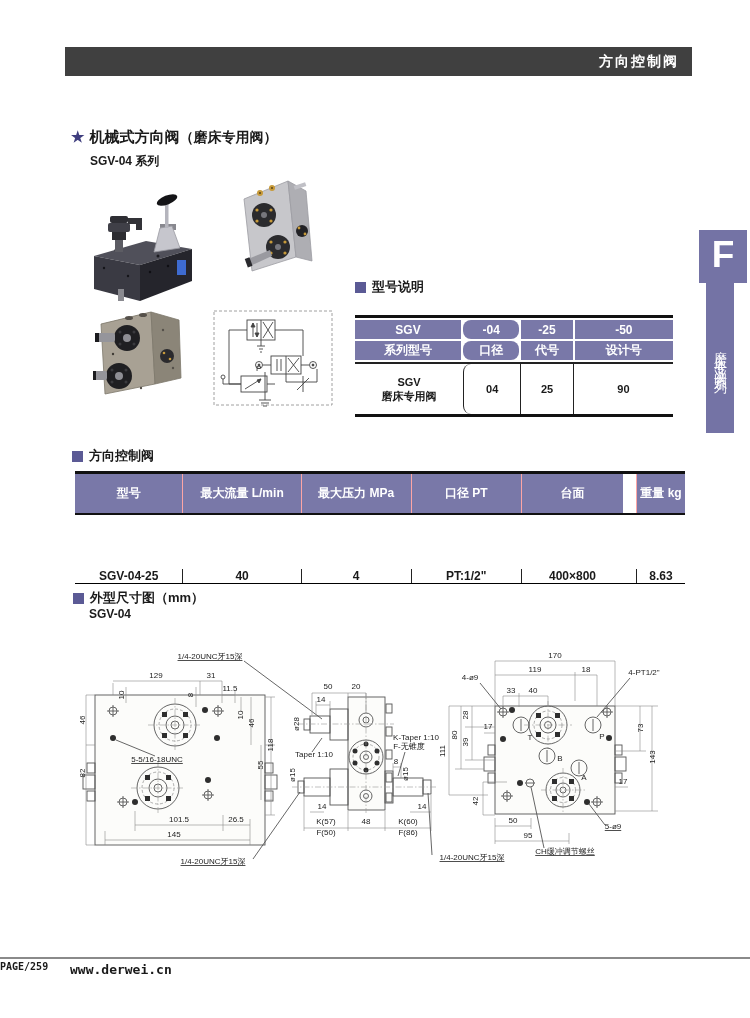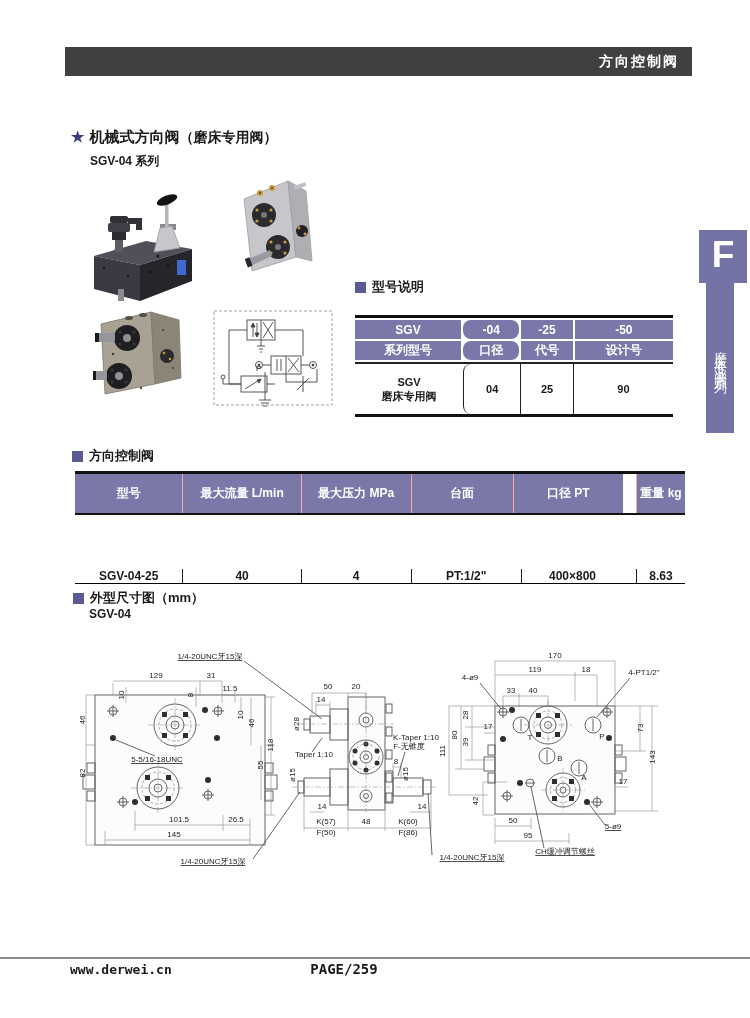--- a/index.html
+++ b/index.html
@@ -65,22 +65,22 @@
 
   .photo { position:absolute; }
   .schematic { position:absolute; left:213px; top:310px; }
   .schematic .s { stroke:#444; stroke-width:0.9; fill:none; }
   .schematic text { font-size:8px; fill:#222; font-family:"Liberation Sans",sans-serif; }
 
   
   .footer-rule { position:absolute; left:0; top:957px; width:750px; height:2px; background:#8a8a8a; }
   .footer-site { position:absolute; left:70px; top:962px; font-family:"DejaVu Sans Mono",monospace;
      font-size:13px; font-weight:bold; }
-  .footer-page { position:absolute; left:0; top:961px; width:688px; text-align:center;
-     font-family:"DejaVu Sans Mono",monospace; font-size:14px; font-weight:bold; }
+  .footer-page { position:absolute; left:0; top:961px; width:688px; 
+     font-family:"DejaVu Sans Mono",monospace; font-size:10px; font-weight:bold; }
 </style>
 </head>
 <body>
 
 <div class="page" data-name="catalog-page">
 
   <div class="header-bar" data-name="page-header-bar">
     <span data-name="page-header-title">方向控制阀</span>
   </div>
 
@@ -253,22 +253,22 @@
 
   <div class="bullet-title" style="left:72px;top:447px;" data-name="spec-table-title">
     <span class="bullet-sq" data-name="bullet-square-icon"></span>
     <span data-name="spec-table-title-text">方向控制阀</span>
   </div>
   <div class="stable" data-name="spec-table">
     <div class="hrow" data-name="spec-table-header-row">
       <div class="hcell sc1" data-name="spec-header-cell">型号</div>
       <div class="hcell sc2" data-name="spec-header-cell">最大流量 L/min</div>
       <div class="hcell sc3" data-name="spec-header-cell">最大压力 MPa</div>
+      <div class="hcell sc4" data-name="spec-header-cell">口径 PT</div>
       <div class="hcell sc5" data-name="spec-header-cell">台面</div>
-      <div class="hcell sc4" data-name="spec-header-cell">口径 PT</div>
       <div class="hcell sc6" data-name="spec-header-cell">重量 kg</div>
     </div>
     <div class="brow" data-name="spec-table-body-row">
       <div class="bcell sc1" data-name="spec-body-cell">SGV-04-25</div>
       <div class="bcell sc2" data-name="spec-body-cell">40</div>
       <div class="bcell sc3" data-name="spec-body-cell">4</div>
       <div class="bcell sc4" data-name="spec-body-cell">PT:1/2"</div>
       <div class="bcell sc5" data-name="spec-body-cell">400×800</div>
       <div class="bcell sc6" data-name="spec-body-cell">8.63</div>
     </div>

